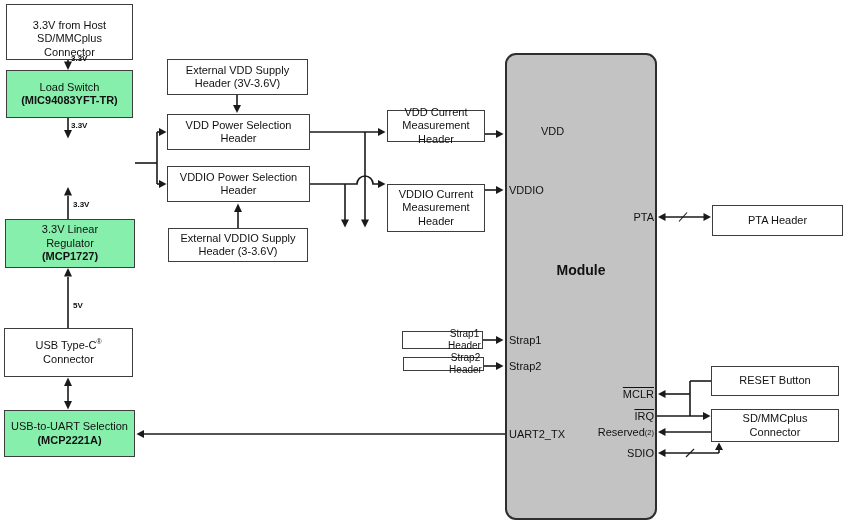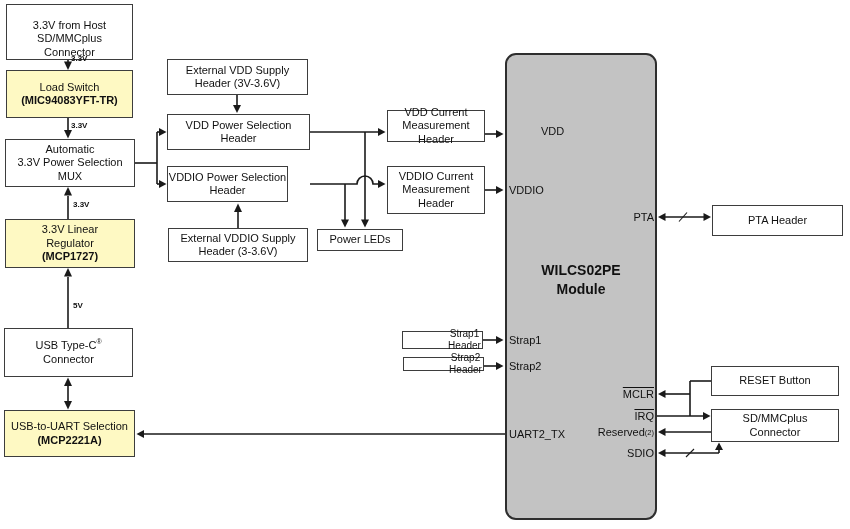--- a/index.html
+++ b/index.html
@@ -7,21 +7,21 @@
     position:relative; width:850px; height:529px; background:#ffffff;
     font-family:"Liberation Sans", sans-serif; color:#111; overflow:hidden;
   }
   svg.wires { position:absolute; left:0; top:0; }
   .box {
     position:absolute; box-sizing:border-box; background:#ffffff;
     border:1.5px solid #3d3d3d; display:flex; flex-direction:column;
     align-items:center; justify-content:center; text-align:center;
     font-size:11px; line-height:13.5px; white-space:pre-line;
   }
-  .gray { background:#fef9c3; }
+  .gray { background:#86efac; }
   .bold { font-weight:bold; }
   .small { font-size:10px; line-height:12px;padding-left:44px; }
   .module {
     position:absolute; box-sizing:border-box; left:505px; top:53px;
     width:152px; height:467px; background:#c3c3c3;
     border:2px solid #2e2e2e; border-radius:11px;
   }
   .module-title {
     position:absolute; left:505px; top:261px; width:152px;
     text-align:center; font-weight:bold; font-size:14px; line-height:19px;
@@ -149,25 +149,20 @@
     <span>3.3V from Host
 SD/MMCplus
 Connector</span>
   </div>
 
   <div class="box gray" style="left:6px; top:70px; width:127px; height:48px;">
     <span>Load Switch</span>
     <span class="bold">(MIC94083YFT-TR)</span>
   </div>
 
-  <div class="box" style="left:5px; top:139px; width:130px; height:48px;">
-    <span>Automatic
-3.3V Power Selection
-MUX</span>
-  </div>
 
   <div class="box gray" style="left:5px; top:219px; width:130px; height:49px;">
     <span>3.3V Linear
 Regulator</span>
     <span class="bold">(MCP1727)</span>
   </div>
 
   <div class="box" style="left:4px; top:328px; width:129px; height:49px;">
     <span><span>USB Type-C</span><sup class="reg">®</sup></span>
     <span>Connector</span>
@@ -186,57 +181,53 @@
   <div class="box" style="left:167px; top:59px; width:141px; height:36px;">
     <span>External VDD Supply
 Header (3V-3.6V)</span>
   </div>
 
   <div class="box" style="left:167px; top:114px; width:143px; height:36px;">
     <span>VDD Power Selection
 Header</span>
   </div>
 
-  <div class="box" style="left:167px; top:166px; width:121px; height:36px;">
+  <div class="box" style="left:167px; top:166px; width:143px; height:36px;">
     <span>VDDIO Power Selection
 Header</span>
   </div>
 
   <div class="box" style="left:168px; top:228px; width:140px; height:34px;">
     <span>External VDDIO Supply
 Header (3-3.6V)</span>
   </div>
 
-  <div class="box" style="left:317px; top:229px; width:86px; height:22px;">
-    <span>Power LEDs</span>
-  </div>
 
   <div class="box" style="left:387px; top:110px; width:98px; height:32px;">
     <span>VDD Current
 Measurement
 Header</span>
   </div>
 
-  <div class="box" style="left:387px; top:166px; width:98px; height:48px;">
+  <div class="box" style="left:387px; top:184px; width:98px; height:48px;">
     <span>VDDIO Current
 Measurement
 Header</span>
   </div>
 
   <div class="box small" style="left:402px; top:331px; width:81px; height:18px;">
     <span>Strap1 Header</span>
   </div>
 
   <div class="box small" style="left:403px; top:357px; width:81px; height:14px;">
     <span>Strap2 Header</span>
   </div>
 
   <div class="module"></div>
   <div class="module-title">
-    <span>WILCS02PE</span>
     <span>Module</span>
   </div>
 
   <div class="pin left" style="top:124px;margin-left:32px;">VDD</div>
   <div class="pin left" style="top:183px;">VDDIO</div>
   <div class="pin left" style="top:333px;">Strap1</div>
   <div class="pin left" style="top:359px;">Strap2</div>
   <div class="pin left" style="top:427px;">UART2_TX</div>
 
   <div class="pin right" style="top:210px;">PTA</div>

